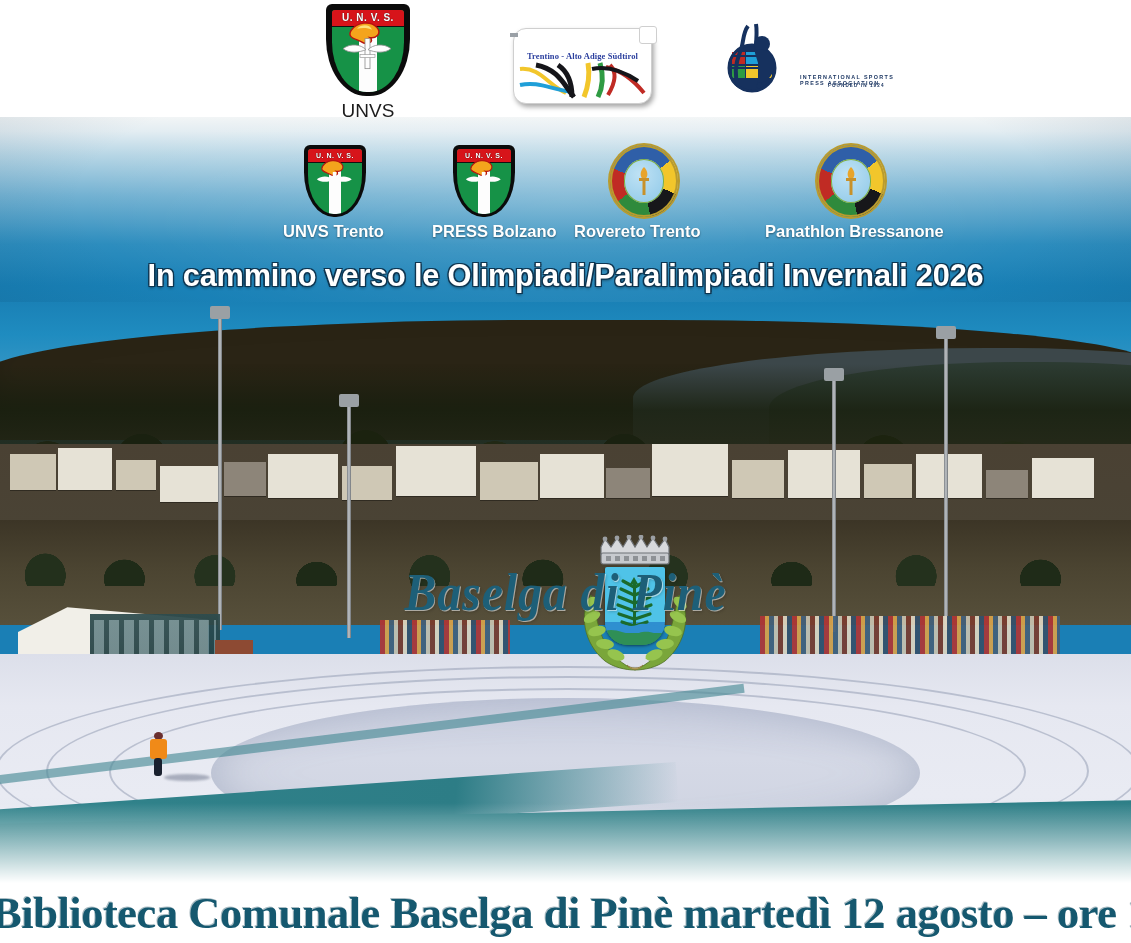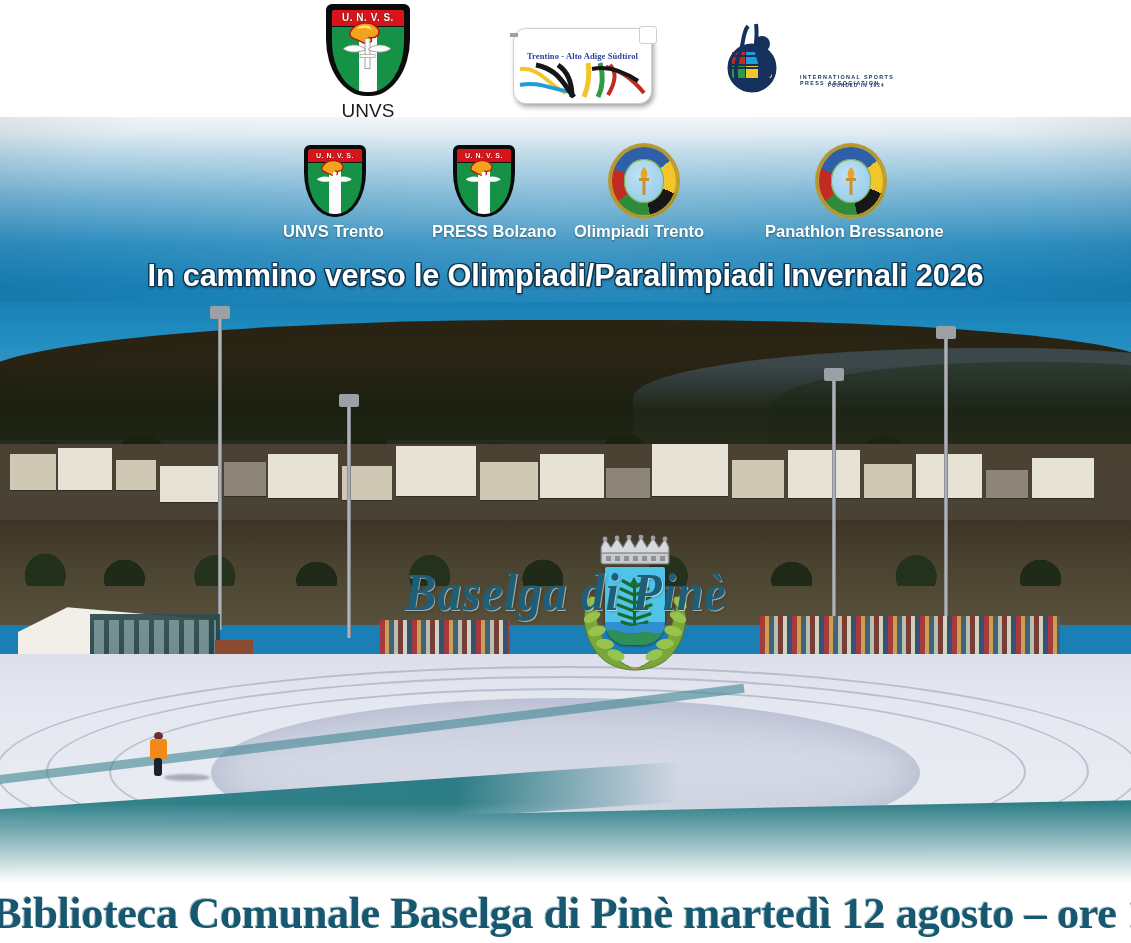--- a/index.html
+++ b/index.html
@@ -566,21 +566,21 @@
       <div class="mini-logo" style="left:574px;top:0;width:140px;">
         <div class="pan-ring" style="width:68px;height:72px;margin:0 auto;">
           <div class="pan-core">
             <svg class="pan-torch" width="22" height="32" viewBox="0 0 22 32">
               <path d="M11 1 C15 5, 16 11, 11 14 C6 11, 7 5, 11 1 Z" fill="#e8a42a"></path>
               <rect x="9.5" y="13" width="3" height="16" fill="#c8912a"></rect>
               <rect x="6" y="12" width="10" height="3" fill="#c8912a"></rect>
             </svg>
           </div>
         </div>
-        <div class="mini-cap" style="margin-top:5px;">Olimpiadi Trento</div>
+        <div class="mini-cap" style="margin-top:5px;">Rovereto Trento</div>
       </div>
 
       <div class="mini-logo" style="left:765px;top:0;width:172px;">
         <div class="pan-ring" style="width:68px;height:72px;margin:0 auto;">
           <div class="pan-core">
             <svg class="pan-torch" width="22" height="32" viewBox="0 0 22 32">
               <path d="M11 1 C15 5, 16 11, 11 14 C6 11, 7 5, 11 1 Z" fill="#e8a42a"></path>
               <rect x="9.5" y="13" width="3" height="16" fill="#c8912a"></rect>
               <rect x="6" y="12" width="10" height="3" fill="#c8912a"></rect>
             </svg>

